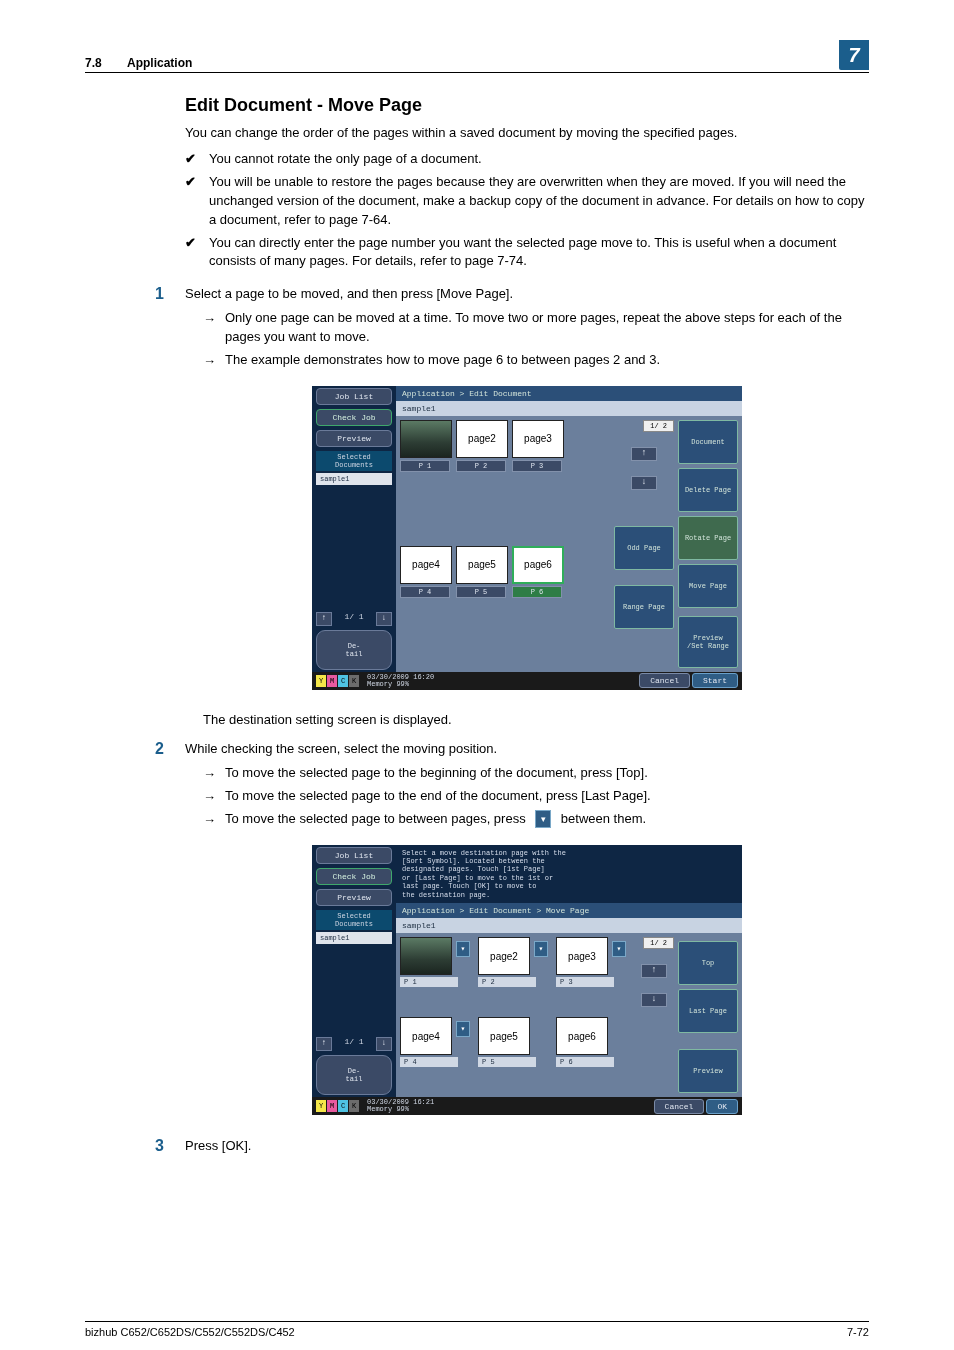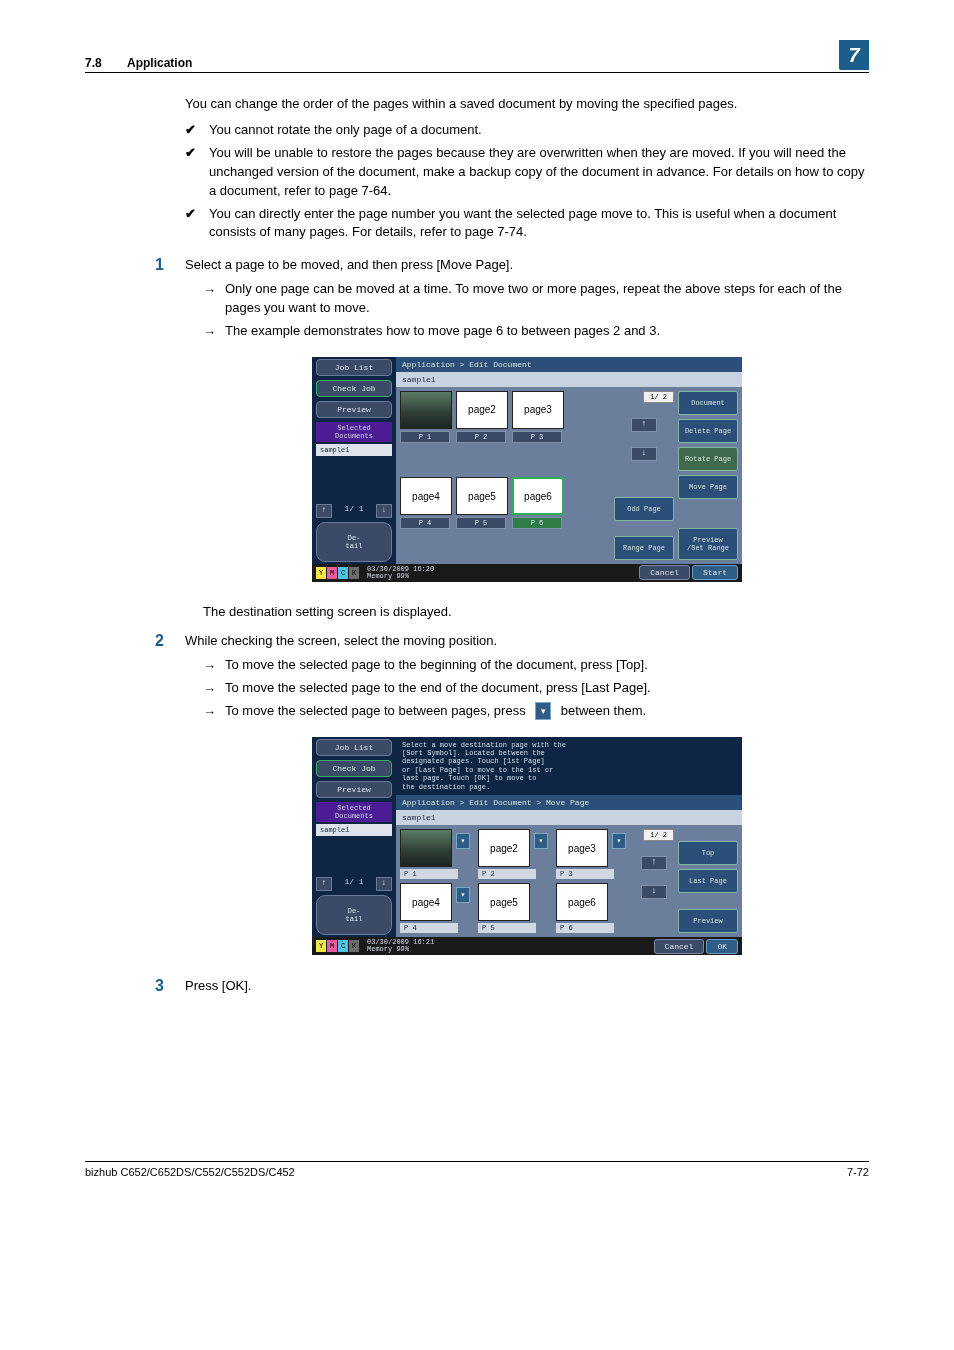--- a/index.html
+++ b/index.html
@@ -85,21 +85,21 @@
     border-radius: 4px;
     margin: 2px 4px;
     padding: 3px 2px;
     text-align: center;
     font-size: 8px;
     color: #e0e6ef;
   }
   .dev-btn.green { border-color: #3fa86b; color:#d4f0df; }
   .dev-btn.small { font-size:7px; padding:11px 1px;border-radius:9px; }
   .dev-label {
-    background: #4c1d95;
+    background: #0c4a6e;
     margin: 2px 4px;
     padding: 2px 2px;
     font-size: 7px;
     text-align:center;
     color:#cfd6e3;
   }
   .dev-left .spacer { flex:1; }
   .dev-nav {
     display:flex;
     justify-content:space-between;
@@ -180,21 +180,21 @@
   }
   .side-col .grp { display:flex; flex-direction:column; gap:15px; align-items:stretch; width:100%; }
   .pg-ind { display:flex; gap:4px; justify-content:flex-end; align-items:center;}
   .pg-ind .cnt { background:#f0f0f0; color:#000; font-size:7px; padding:1px 6px; border:1px solid #888;}
   .arrow-btn { background:#3b4a66; border:1px solid #8291ab; width:24px; height:12px; text-align:center; color:#e0e6ef; font-size:9px; align-self:center;}
   .side-btn {
     background:#2b4f78;
     border:1px solid #7fb9a2;
     font-size:7px;
     text-align:center;
-    padding:7px 2px;
+    padding:17px 2px;
     color:#d1e3d9;
     border-radius:2px;
   }
   .side-btn.h { background:#3f6a4e; }
   .side-col-right {
     width:60px;
     display:flex;
     flex-direction:column;
     gap:4px;
   }
@@ -283,20 +283,21 @@
 <div class="page">
   <div class="header-bar">
     <div class="header-left">
       <span class="sec-num">7.8</span>
       <span class="sec-title">Application</span>
     </div>
     <div class="header-right">7</div>
   </div>
 
   <div class="content">
+    <h2>Edit Document - Move Page</h2>
     <p class="intro">You can change the order of the pages within a saved document by moving the specified pages.</p>
 
     <ul class="bullets">
       <li>
           <span class="chk">✔</span>
           <span class="txt">You cannot rotate the only page of a document.</span>
         </li>
       <li>
           <span class="chk">✔</span>
           <span class="txt">You will be unable to restore the pages because they are overwritten when they are moved. If you will need the unchanged version of the document, make a backup copy of the document in advance. For details on how to copy a document, refer to page 7-64.</span>

